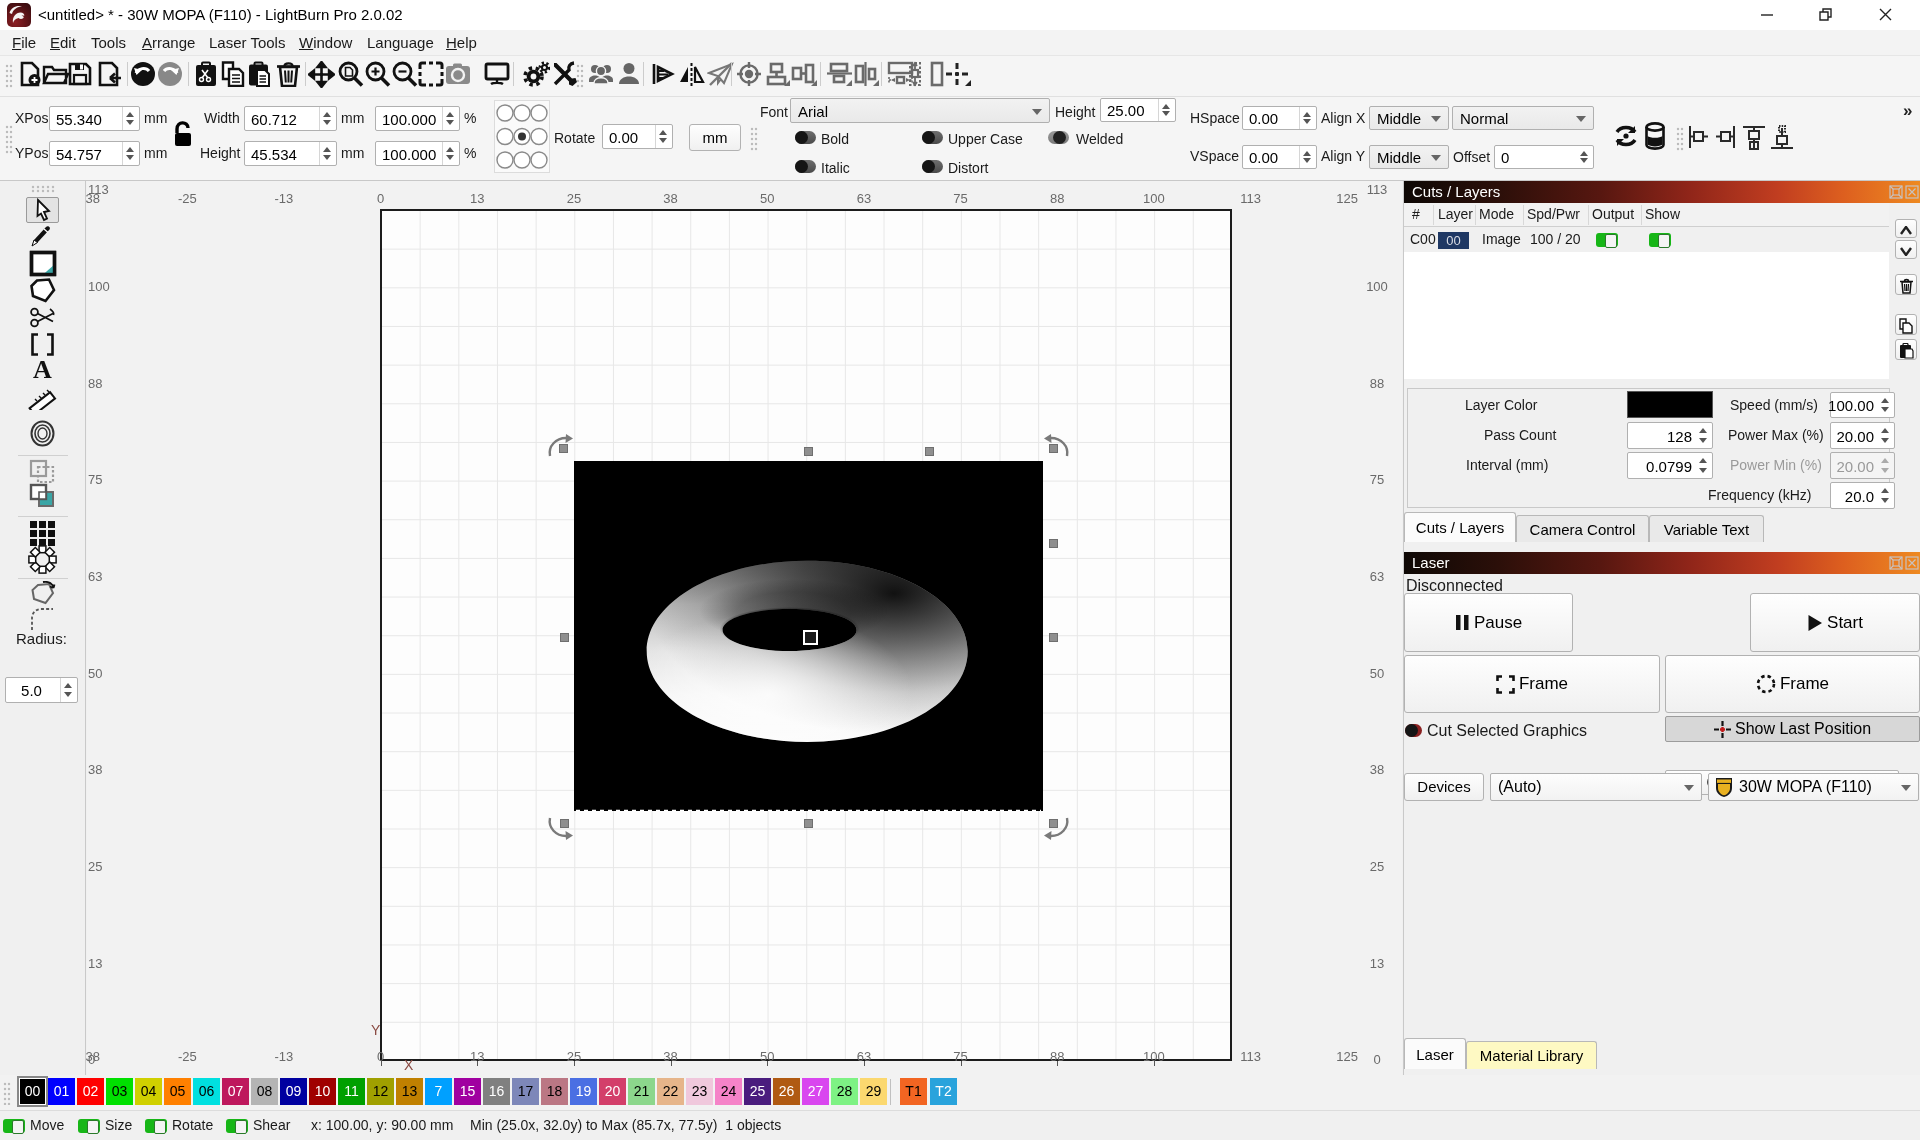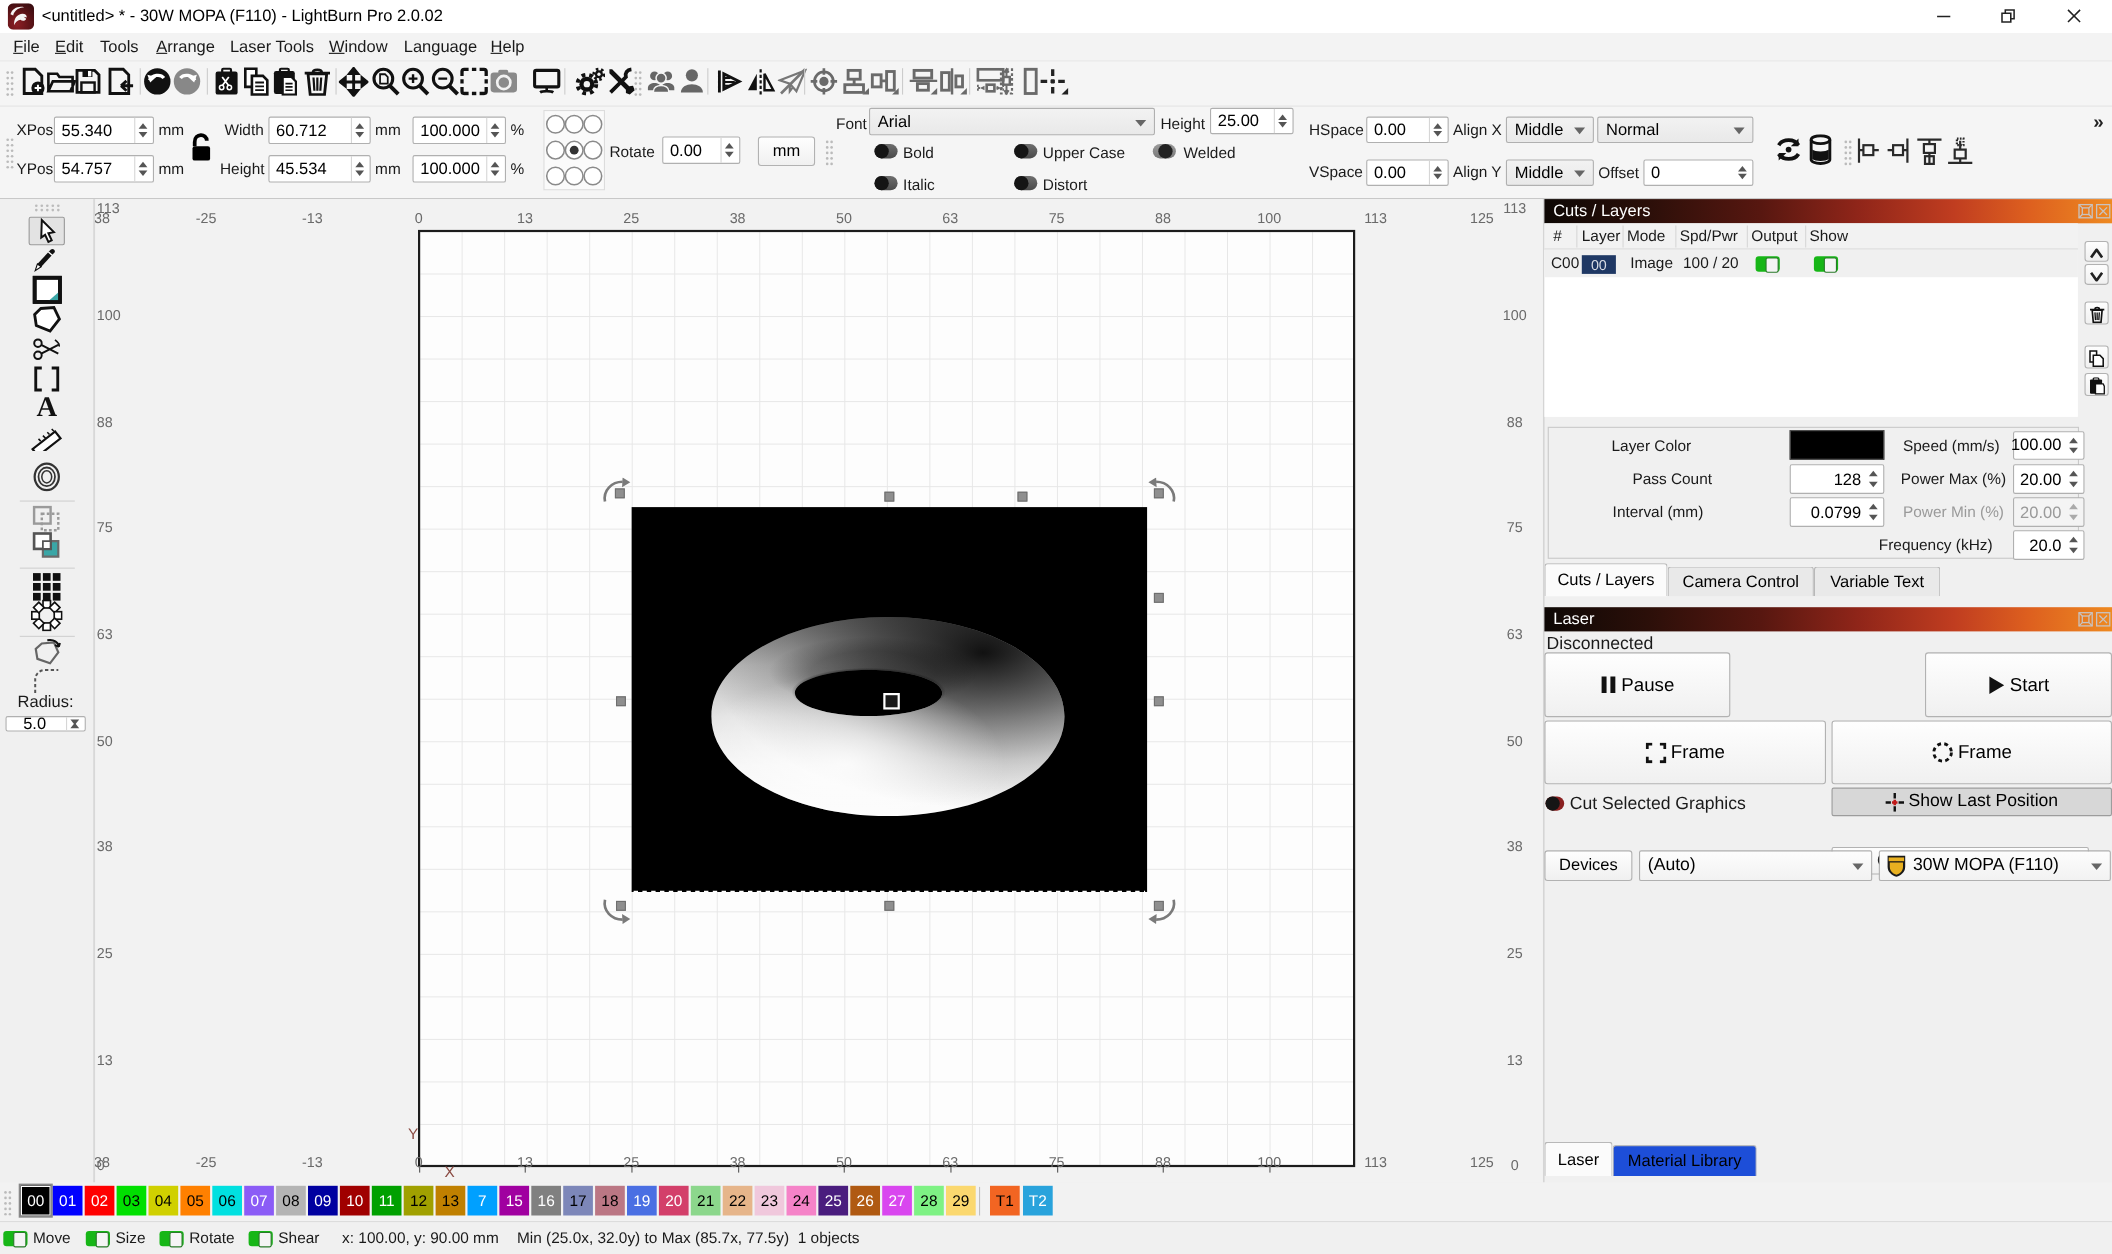--- a/index.html
+++ b/index.html
@@ -618,21 +618,21 @@
     </svg>
   <div class="abs" style="left:18px;top:397px;width:50px;height:1px;background:#d0d0d0"></div>
   <svg class="abs" style="left:29px;top:400px" width="27" height="27" viewBox="0 0 27 27">
       <path d="M9 4 L20 3 L24 12 L16.5 22 L5 18 L3.5 9 Z" fill="none" stroke="#666" stroke-width="2"></path>
       <path d="M14 1 C20 0 24 3 24.5 7 M24.5 7 L21 5.5 M24.5 7 L25.5 3.5" fill="none" stroke="#111" stroke-width="1.8"></path>
     </svg>
   <svg class="abs" style="left:29px;top:425px" width="27" height="27" viewBox="0 0 27 27">
       <path d="M3 24 V12 C3 7 7 3 12 3 H24" fill="none" stroke="#555" stroke-width="1.8" stroke-dasharray="3 2.2"></path>
     </svg>
   <div class="abs" style="left:16px;top:449px;font-size:15px;color:#1a1a1a">Radius:</div>
-  <div class="spin" style="left:5px;top:470px;width:73px;height:14px">
+  <div class="spin" style="left:5px;top:496px;width:73px;height:26px">
       <span style="position:absolute;left:0;right:20px;top:50%;transform:translateY(-50%);text-align:center">5.0</span>
       <span class="ar"></span>
       <span class="up"></span>
       <span class="dn"></span>
     </div>
 </div>
 <div class="abs" id="canvasarea"></div>
 <div class="abs" id="workspace" style="left:380px;top:209px;width:852px;height:852px;background:#fdfdfd;border:2px solid #1c1c1c;background-image:linear-gradient(to right,#e7e7e7 1px,transparent 1px),linear-gradient(to bottom,#e7e7e7 1px,transparent 1px);background-size:38.66px 38.66px;background-position:-1px -1px"></div>
 <div id="rulers">
     <div class="ruler" style="left:70.62375000000003px;top:191px;width:40px;text-align:center;z-index:1">-38</div>
@@ -938,21 +938,21 @@
   <div class="combo" style="left:304px;top:592px;width:211px;height:28px">
     <svg width="22" height="22" viewBox="0 0 22 22" style="position:absolute;left:4px;top:2px">
         <path d="M3 2 H19 V12 C19 17 15 20 11 21 C7 20 3 17 3 12 Z" fill="#1a1a1a"></path>
         <path d="M5 8 H17 V12 C17 16 14 18.5 11 19.3 C8 18.5 5 16 5 12 Z" fill="#e8b020"></path>
         <rect x="4" y="3.5" width="14" height="3.4" fill="#e8b020"></rect>
       </svg>
     <span class="v" style="left:30px;font-size:16px">30W MOPA (F110)</span>
       <span class="da"></span>
   </div>
   <div class="abs" style="left:0px;top:857px;width:62px;height:31px;background:#fbfbfb;border:1px solid #b8b8b8;border-bottom:none;border-radius:3px 3px 0 0;font-size:15px;text-align:center;line-height:31px">Laser</div>
-  <div class="abs" style="left:62px;top:860px;width:131px;height:28px;background:#1d4ed8;border:1px solid #b8b8b8;border-bottom:none;border-radius:3px 3px 0 0;font-size:15px;text-align:center;line-height:28px">Material Library</div>
+  <div class="abs" style="left:62px;top:860px;width:131px;height:28px;background:#fef9c3;border:1px solid #b8b8b8;border-bottom:none;border-radius:3px 3px 0 0;font-size:15px;text-align:center;line-height:28px">Material Library</div>
 </div>
 <div class="abs" id="palette">
   <svg class="abs" style="left:2px;top:6px" width="10" height="24">
       <g fill="#bbb">
         <circle cx="3" cy="3" r="1.2"></circle>
         <circle cx="7" cy="3" r="1.2"></circle>
         <circle cx="3" cy="8" r="1.2"></circle>
         <circle cx="7" cy="8" r="1.2"></circle>
         <circle cx="3" cy="13" r="1.2"></circle>
         <circle cx="7" cy="13" r="1.2"></circle>
@@ -963,21 +963,21 @@
       </g>
     </svg>
   <div class="abs" style="left:890px;top:4px;width:1px;height:26px;background:#c0c0c0"></div>
 <div class="pal" style="left:19px;background:#000000;color:#fff;box-shadow:0 0 0 1px #fff inset, 0 0 0 2px #888;">00</div>
     <div class="pal" style="left:48px;background:#0000ff;color:#fff;">01</div>
     <div class="pal" style="left:77px;background:#ff0000;color:#fff;">02</div>
     <div class="pal" style="left:106px;background:#00e000;color:#000;">03</div>
     <div class="pal" style="left:135px;background:#d0d000;color:#000;">04</div>
     <div class="pal" style="left:164px;background:#ff8000;color:#000;">05</div>
     <div class="pal" style="left:193px;background:#00e0e0;color:#000;">06</div>
-    <div class="pal" style="left:222px;background:#8b5cf6;color:#fff;">07</div>
+    <div class="pal" style="left:222px;background:#be185d;color:#fff;">07</div>
     <div class="pal" style="left:251px;background:#b4b4b4;color:#000;">08</div>
     <div class="pal" style="left:280px;background:#0000a0;color:#fff;">09</div>
     <div class="pal" style="left:309px;background:#a00000;color:#fff;">10</div>
     <div class="pal" style="left:338px;background:#00a000;color:#fff;">11</div>
     <div class="pal" style="left:367px;background:#a0a000;color:#000;">12</div>
     <div class="pal" style="left:396px;background:#c08000;color:#000;">13</div>
     <div class="pal" style="left:425px;background:#00a0ff;color:#fff;">7</div>
     <div class="pal" style="left:454px;background:#a000a0;color:#fff;">15</div>
     <div class="pal" style="left:483px;background:#808080;color:#fff;">16</div>
     <div class="pal" style="left:512px;background:#7d87b9;color:#000;">17</div>

